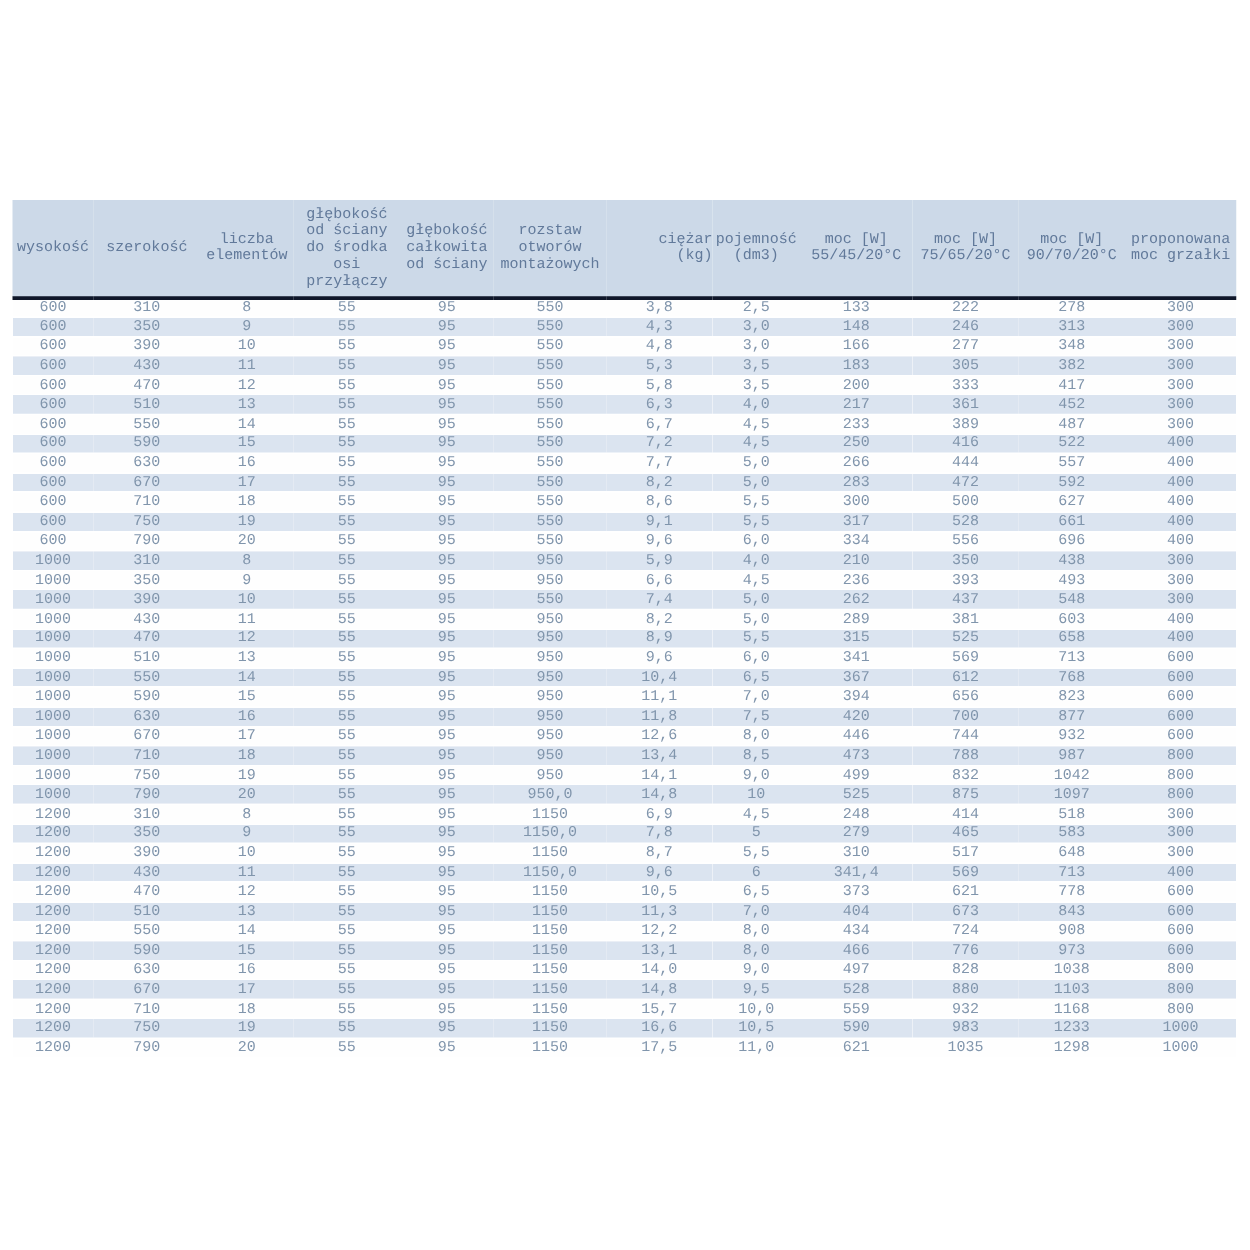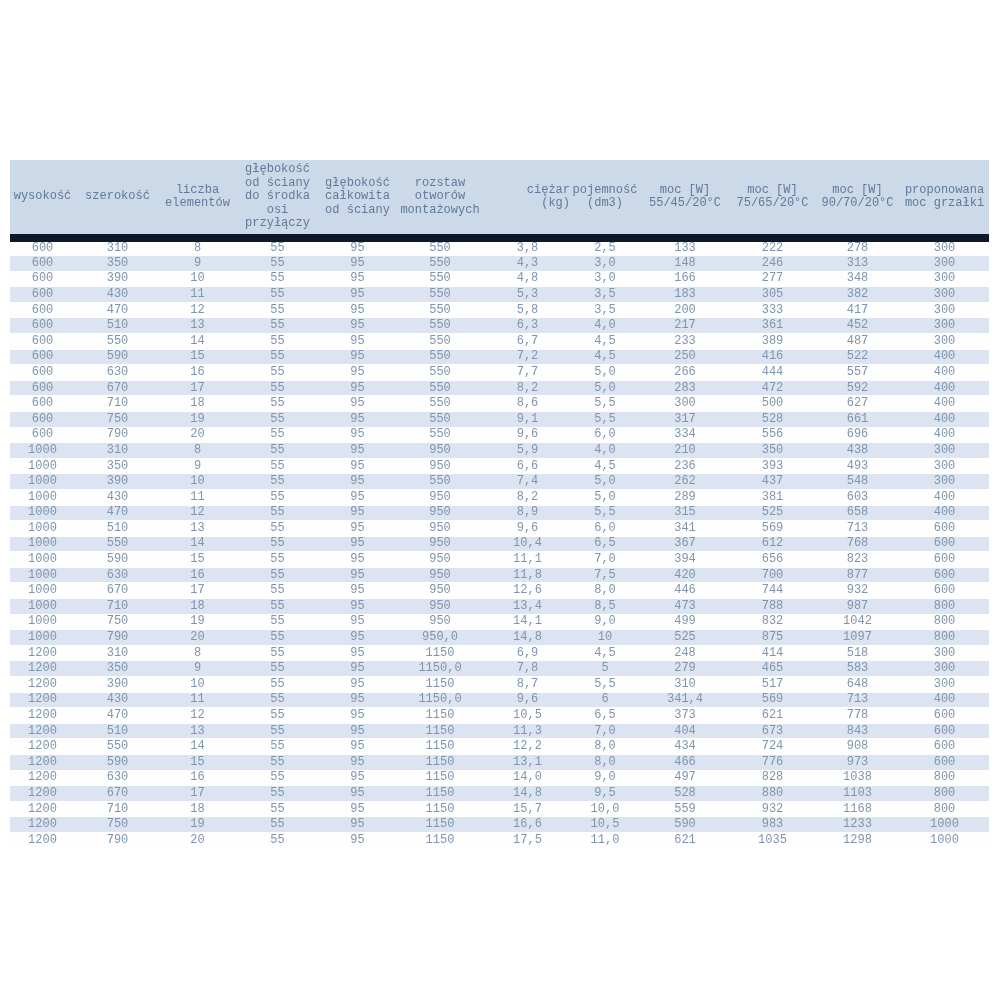--- a/index.html
+++ b/index.html
@@ -19,21 +19,21 @@
   thead th {
     background: #ccd9e8;
     color: #61799a;
     font-weight: normal;
     font-size: 12px;
     line-height: 13.5px;
     height: 78px;
     vertical-align: middle;
     text-align: center;
     white-space: pre-line;
-    border-bottom: 8px solid #0f172a;
+    border-bottom: 3px solid #0f172a;
     padding: 0;
   }
   tbody td {
     color: #8095ac;
     font-size: 12px;
     line-height: 13px;
     height: 15.6px;
     text-align: center;
     vertical-align: middle;
     padding: 0;

